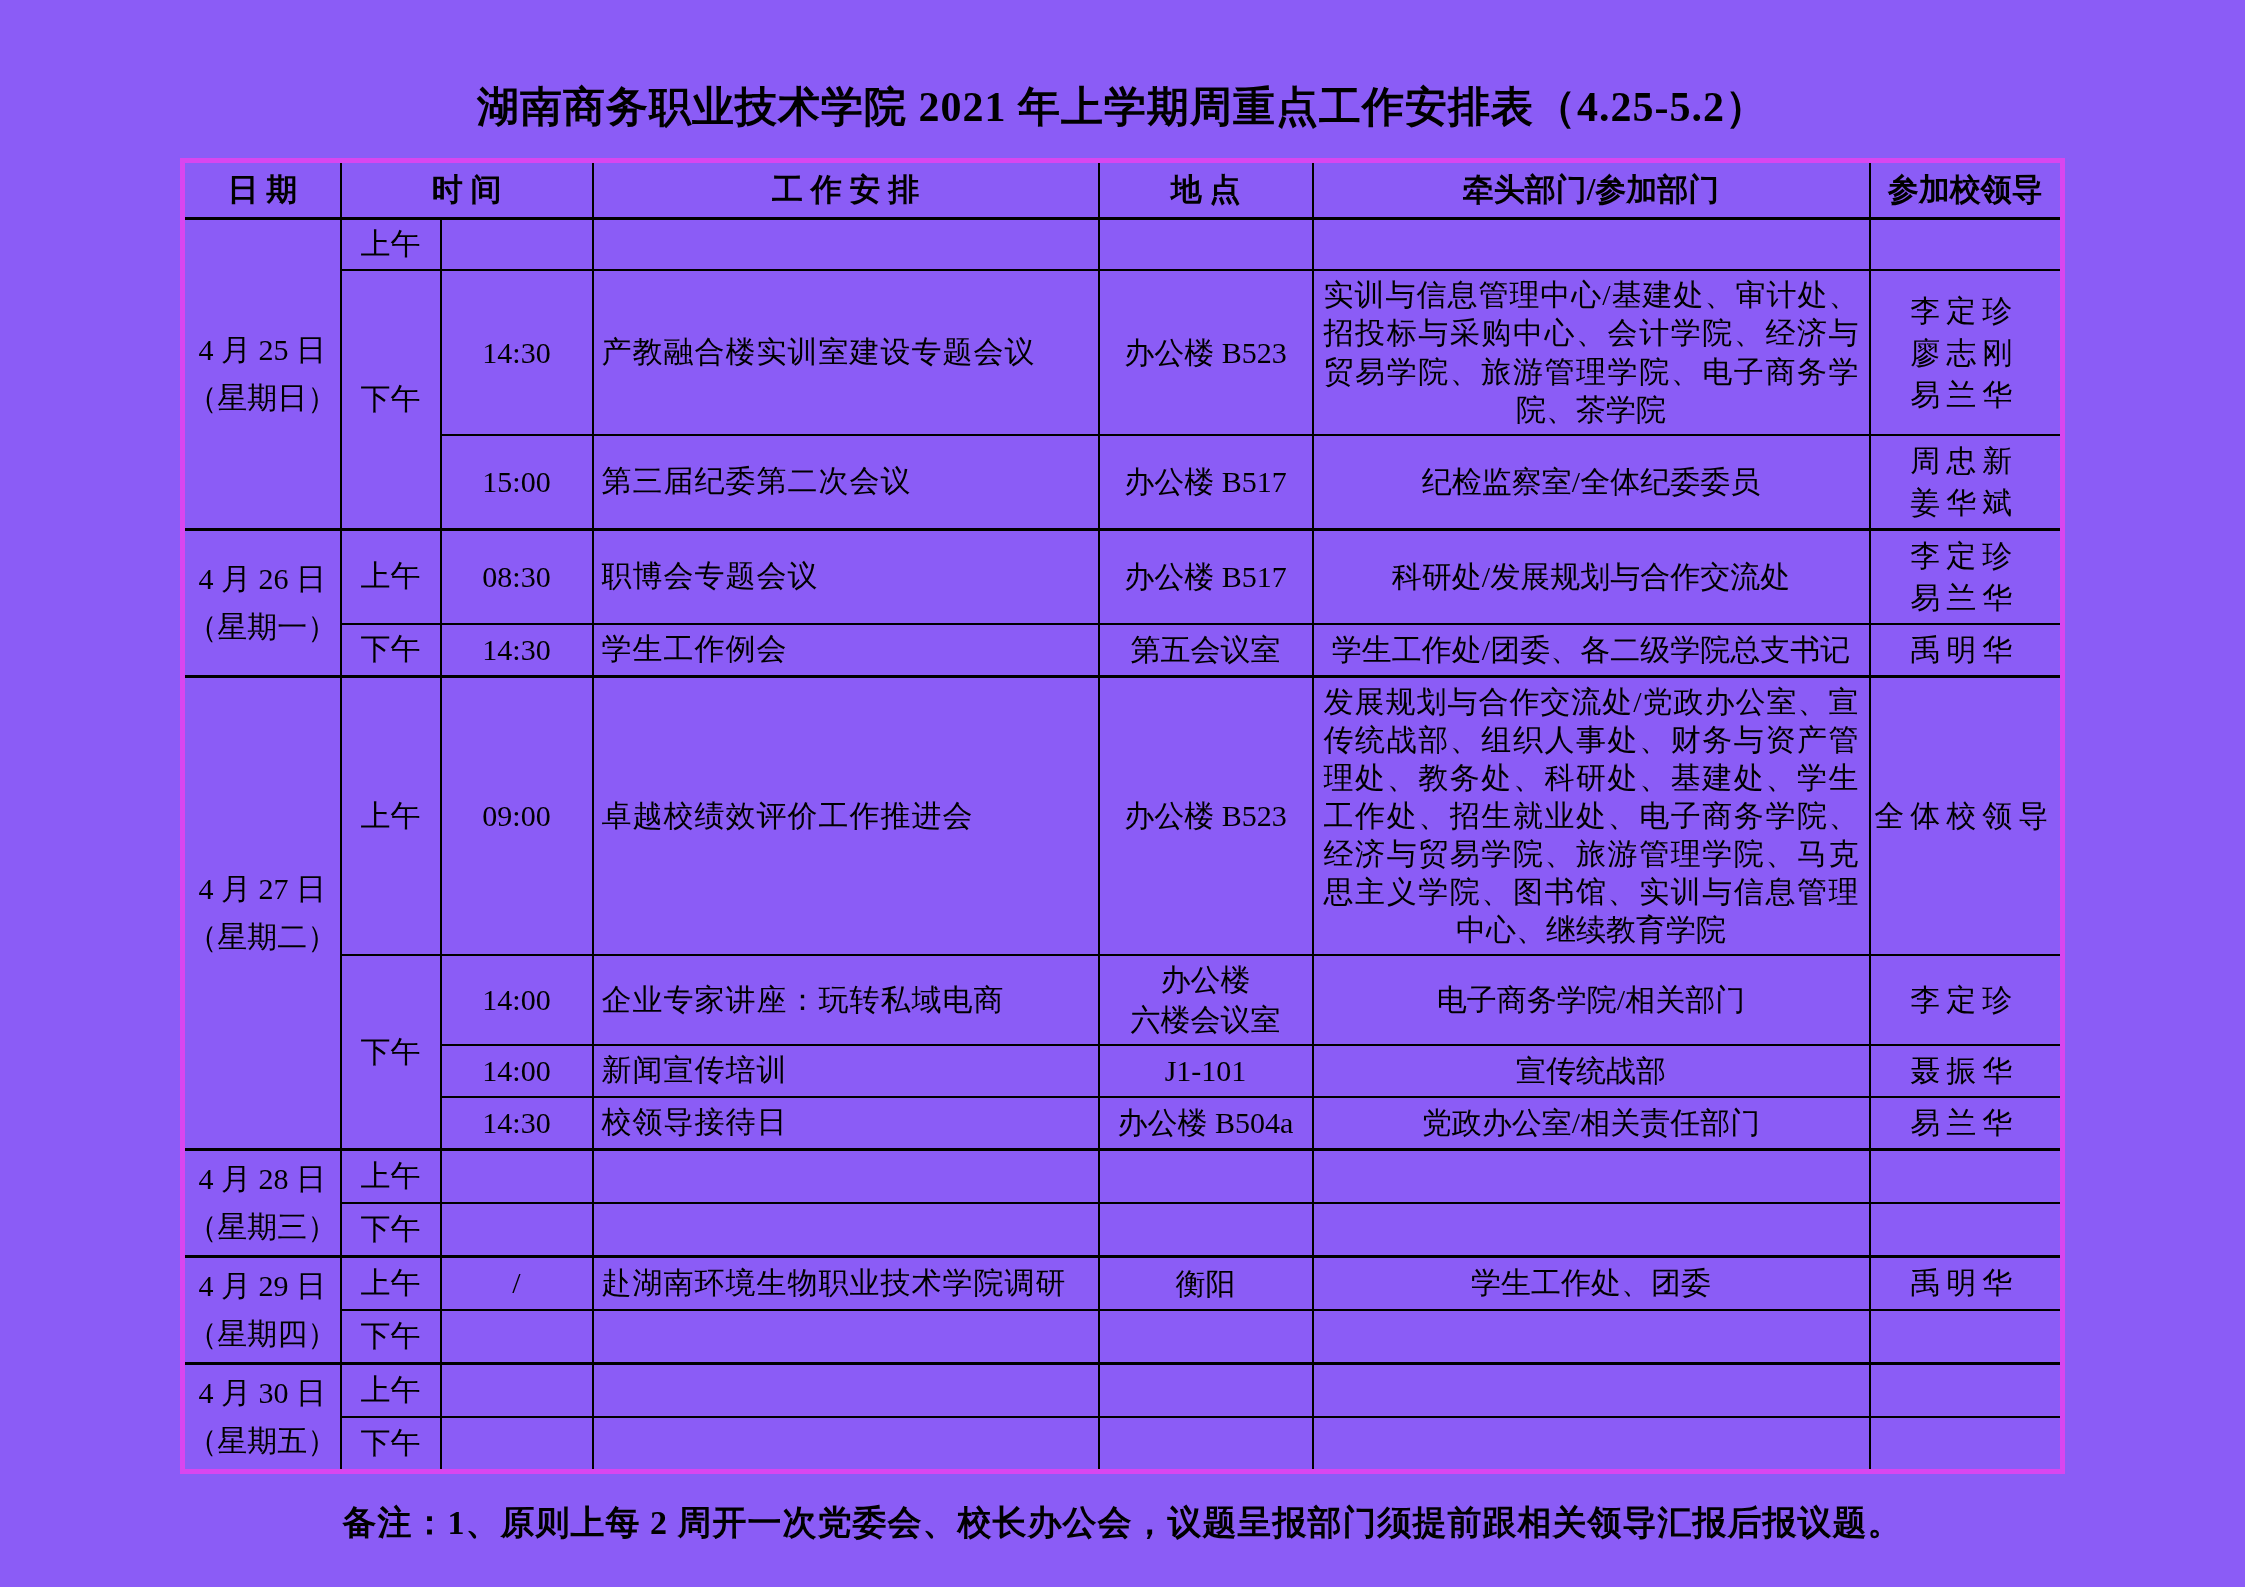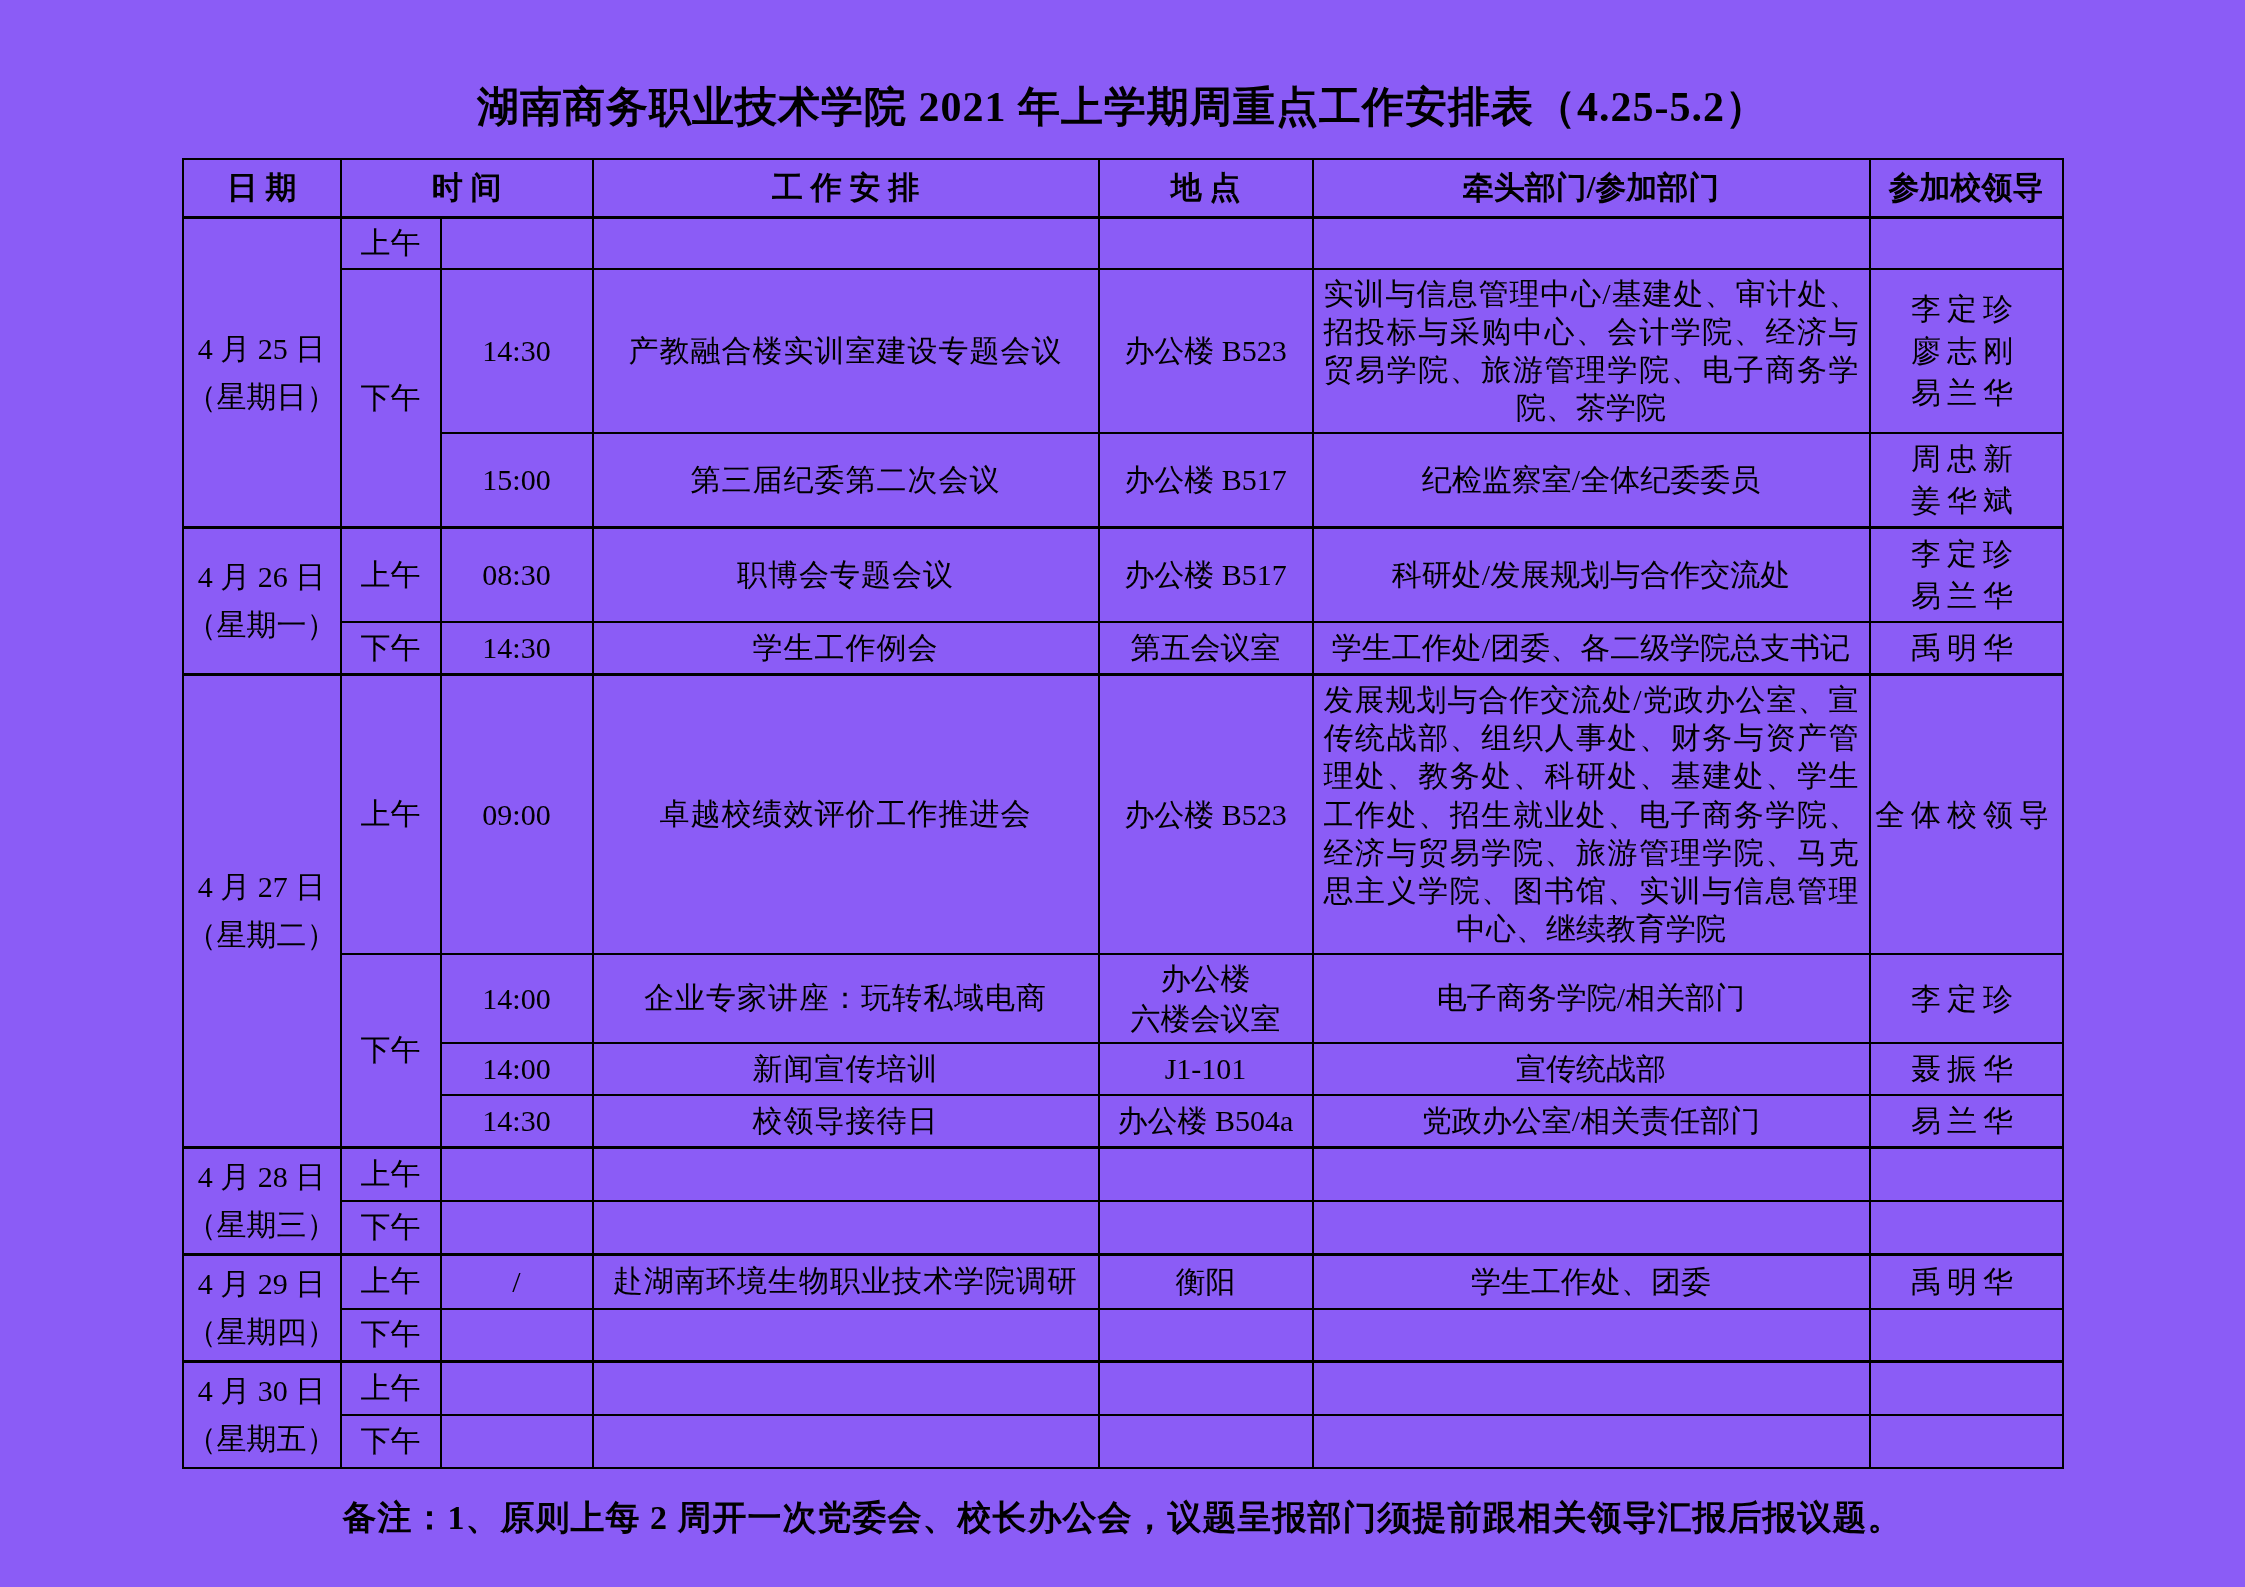--- a/index.html
+++ b/index.html
@@ -22,21 +22,21 @@
     font-size: 42px;
     font-weight: bold;
     letter-spacing: 1px;
     line-height: 1.2;
   }
   table.schedule {
     width: 1880px;
     margin: 26px auto 0 auto;
     border-collapse: collapse;
     table-layout: fixed;
-    border: 1px solid #d946ef;
+    border: 5px solid #d946ef;
   }
   th, td {
     border: 2px solid #000;
     font-size: 30px;
     padding: 4px 8px;
     vertical-align: middle;
     overflow: hidden;
   }
   thead tr { height: 58px; }
   th {
@@ -48,21 +48,21 @@
   tbody tr { height: 46px; }
   tr.group-start > td { border-top: 3px solid #000; }
 
   .c-date {
     text-align: center;
     line-height: 1.6;
     padding: 4px 2px;
   }
   .c-period { text-align: center; }
   .c-time   { text-align: center; border-radius: 16px; }
-  .c-work   { text-align: center; letter-spacing: 1px; }
+  .c-work   { letter-spacing: 1px; }
   .c-loc    { text-align: center; line-height: 1.32; padding: 4px 4px; }
   .c-dept   {
     text-align: justify;
     text-align-last: center;
     line-height: 1.27;
     padding: 5px 10px;
     margin-left: 15px;
   }
   .c-leader {
     text-align: center;

